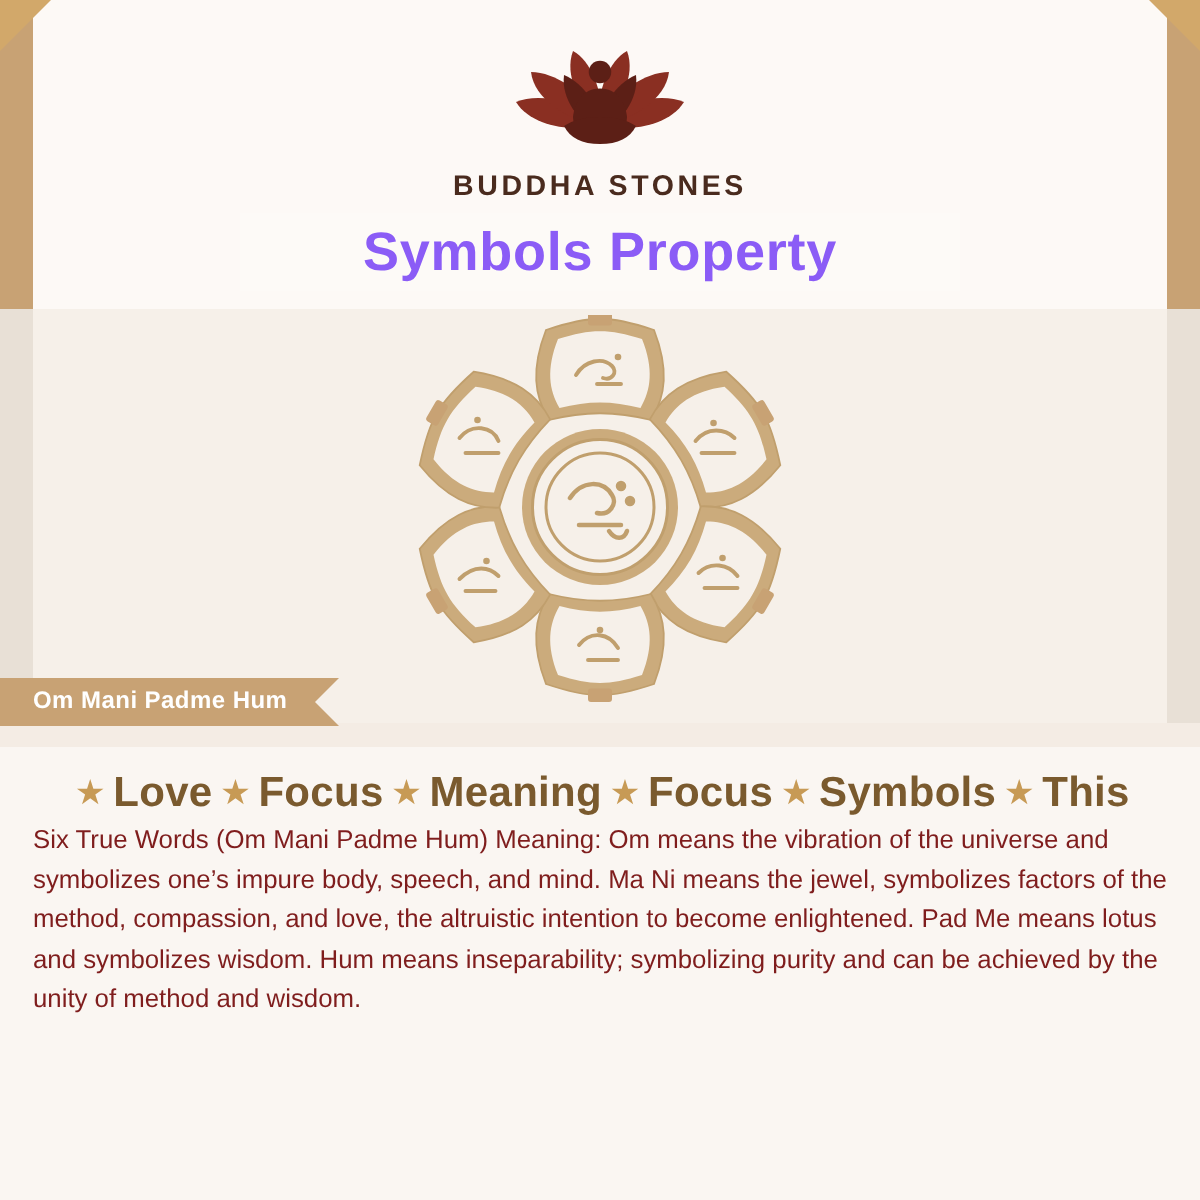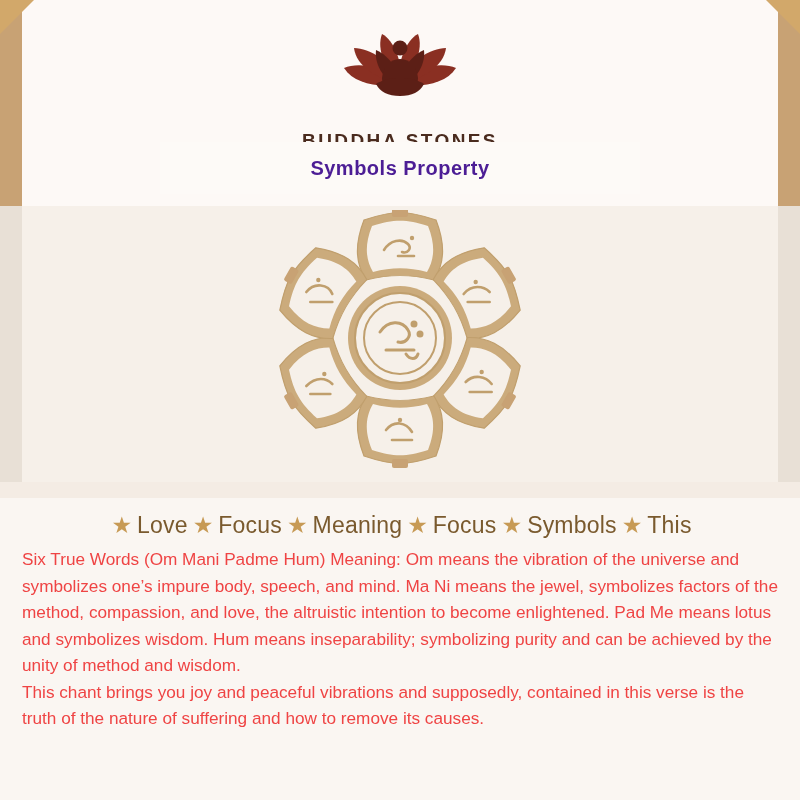--- a/index.html
+++ b/index.html
@@ -92,44 +92,44 @@
     top: 18px; left: 0; right: 0;
     display: flex;
     flex-direction: column;
     align-items: center;
   }
   .logo-mark {
     width: 180px;
     height: 96px;
   }
   .brand-name {
-    margin-top: 16px;
+    margin-top: 0;
     font-size: 19px;
     letter-spacing: 2.4px;
     font-weight: bold;
     color: #4a2b1e;
     font-family: "Liberation Sans", sans-serif;
   }
 
   
   .title-bar {
     position: absolute;
     left: 160px;
     width: 480px;
     top: 142px;
     height: 52px;
     background: #fdfaf7;
     display: flex;
     align-items: center;
     justify-content: center;
   }
   .title-text {
-    font-size: 20px;
+    font-size: 36px;
     font-weight: bold;
-    color: #4c1d95;
+    color: #8b5cf6;
     letter-spacing: 0.5px;
   }
 
   
   .mandala-wrap {
     position: absolute;
     top: 210px;
     left: 0; right: 0;
     display: flex;
     justify-content: center;
@@ -175,32 +175,32 @@
     gap: 2px;
   }
   .kw-star {
     color: #c79a55;
     font-size: 23px;
     line-height: 1;
     margin: 0 3px;
   }
   .kw-word {
     color: #7a5a2e;
-    font-size: 23px;
-    font-weight: normal;
+    font-size: 28px;
+    font-weight: bold;
     letter-spacing: 0.2px;
   }
 
   
   .body-copy {
     position: absolute;
     left: 22px;
     right: 18px;
     top: 546px;
-    color: #ef4444;
+    color: #7f1d1d;
     font-size: 17.2px;
     line-height: 26.5px;
     text-align: left;
   }
   .body-copy p {
     margin: 0;
   }
 </style>
 </head>
 <body>
@@ -355,34 +355,36 @@
           <path d="M-20 -6 C-12 -18 2 -18 8 -8 C12 -2 6 6 -2 4"></path>
           <path d="M-14 12 L14 12"></path>
           <path d="M6 16 C10 22 16 22 18 16"></path>
         </g>
         <circle cx="14" cy="-14" r="3.5" fill="#c09f6d"></circle>
         <circle cx="20" cy="-4" r="3.5" fill="#c09f6d"></circle>
       </g>
     </svg>
   </div>
 
+  <div class="label-ribbon">
+    <span class="label-ribbon-text">Om Mani Padme Hum</span>
+  </div>
 
   <div class="keywords">
     <span class="kw-star">★</span>
     <span class="kw-word">Love</span>
     <span class="kw-star">★</span>
     <span class="kw-word">Focus</span>
     <span class="kw-star">★</span>
     <span class="kw-word">Meaning</span>
     <span class="kw-star">★</span>
     <span class="kw-word">Focus</span>
     <span class="kw-star">★</span>
     <span class="kw-word">Symbols</span>
     <span class="kw-star">★</span>
     <span class="kw-word">This</span>
   </div>
 
   <div class="body-copy">
     <p>Six True Words (Om Mani Padme Hum) Meaning: Om means the vibration of the universe and symbolizes one’s impure body, speech, and mind. Ma Ni means the jewel, symbolizes factors of the method, compassion, and love, the altruistic intention to become enlightened. Pad Me means lotus and symbolizes wisdom. Hum means inseparability; symbolizing purity and can be achieved by the unity of method and wisdom.</p>
-    <p>This chant brings you joy and peaceful vibrations and supposedly, contained in this verse is the truth of the nature of suffering and how to remove its causes.</p>
   </div>
 
 </div>
 
 </body></html>

